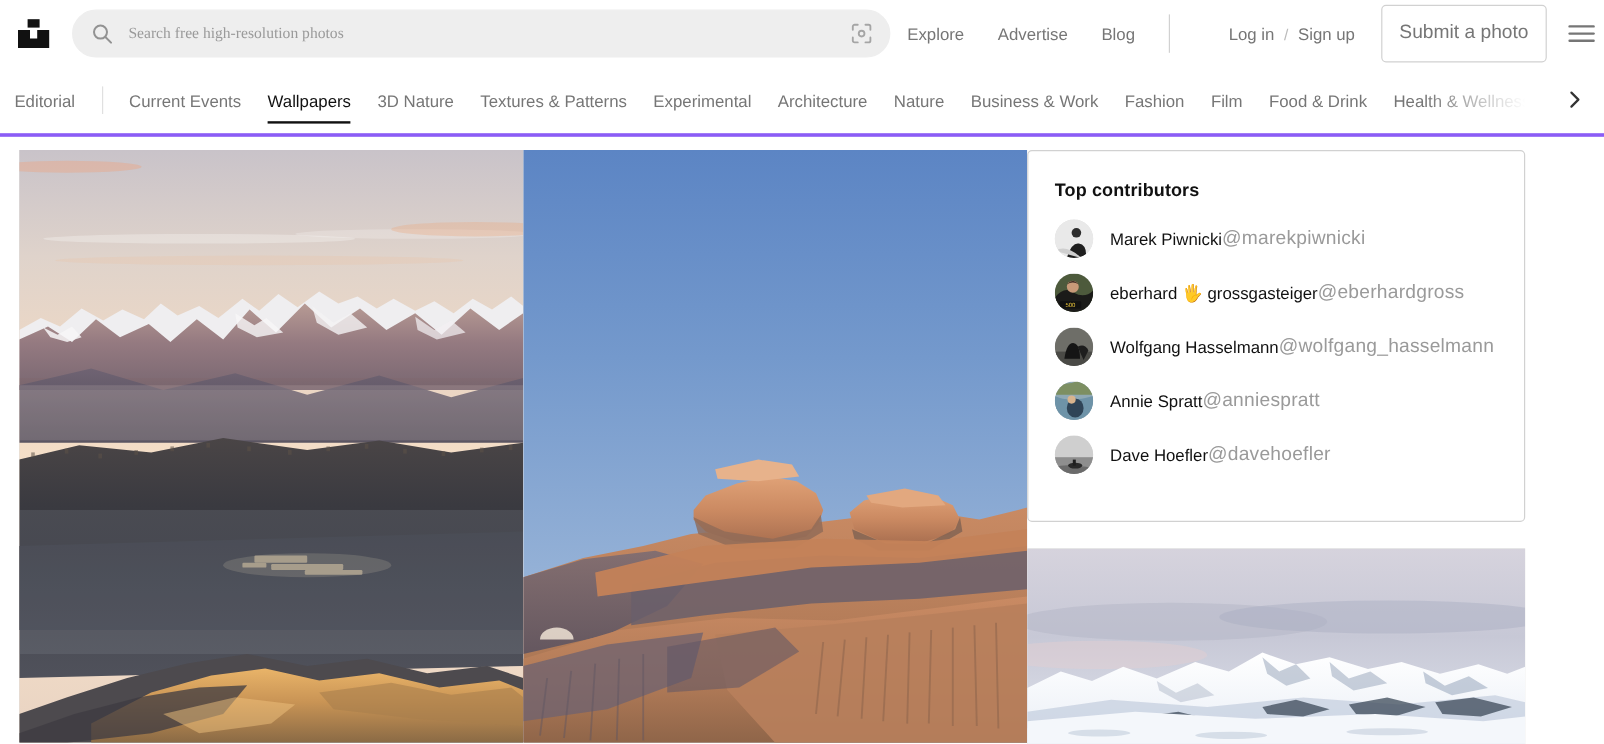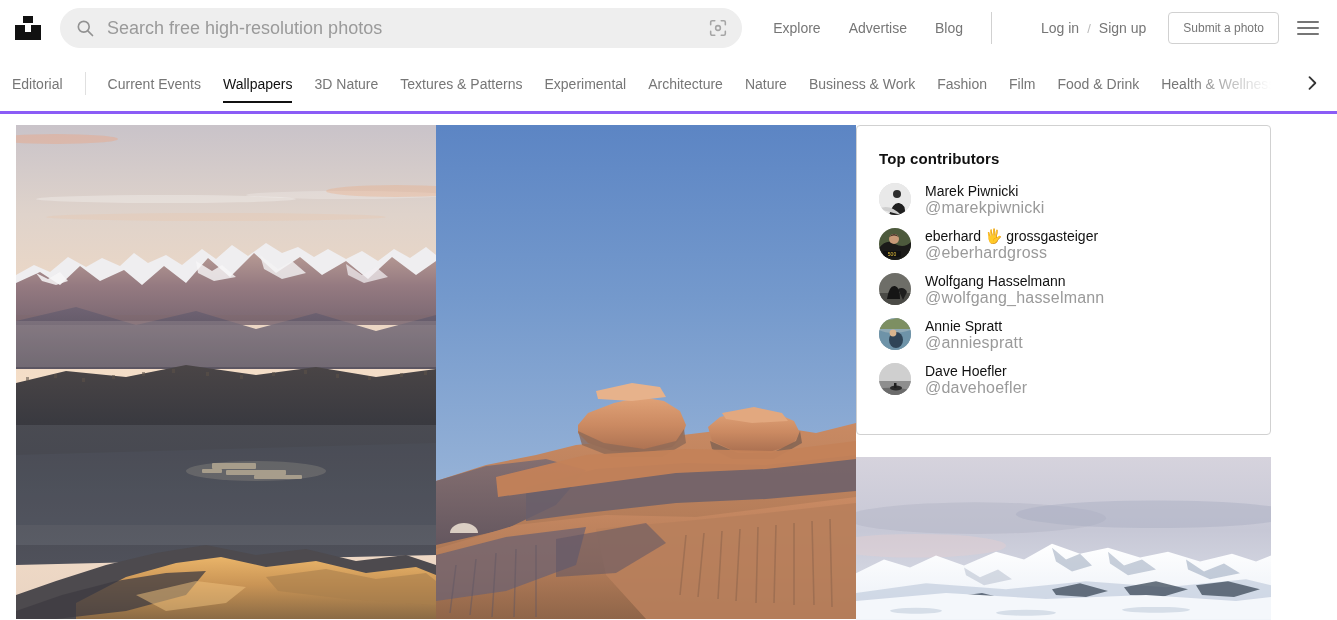--- a/index.html
+++ b/index.html
@@ -44,22 +44,22 @@
     align-items: center;
     padding: 0 12px 0 14px;
     cursor: text;
   }
   .search-icon { flex: 0 0 20px; height: 20px; margin-right: 12px; opacity: .62; }
   .search-input {
     flex: 1 1 auto;
     border: none;
     outline: none;
     background: transparent;
-    font-family: Liberation Sans, sans-serif;
-    font-size: 18px;
+    font-family: Liberation Serif, serif;
+    font-size: 13px;
     color: #404040;
   }
   .search-input::placeholder { color: #9a9a9a; }
   .visual-search {
     flex: 0 0 22px; height: 22px; margin-left: 8px;
     opacity: .55; cursor: pointer;
   }
 
   
   .header-right {
@@ -79,27 +79,27 @@
     cursor: pointer;
   }
   .hdivider {
     width: 1px; height: 32px; background: #d1d1d1; margin: 0 14px;
   }
   .auth-group { display: flex; align-items: center; margin-left: 27px; }
   .auth-group .hlink { padding: 0 8px; }
   .slash { font-size: 13px; color: #bbb; }
   .submit-btn {
     margin-left: 14px;
-    height: 32px;
+    height: 48px;
     padding: 0 14px;
     border: 1px solid #d1d1d1;
     border-radius: 4px;
     background: #fff;
     color: #767676;
-    font-size: 12px;
+    font-size: 16px;
     font-family: "Liberation Sans", sans-serif;
     cursor: pointer;
     white-space: nowrap;
   }
   .hamburger {
     margin-left: 18px;
     width: 22px; height: 22px;
     display: flex; flex-direction: column; justify-content: center; gap: 4px;
     cursor: pointer;
   }
@@ -208,21 +208,21 @@
   .contrib-row:last-child { margin-bottom: 0; }
   .avatar {
     width: 32px; height: 32px;
     border-radius: 50%;
     overflow: hidden;
     flex: 0 0 32px;
     margin-right: 14px;
     background: #e0e0e0;
   }
   .avatar svg { display: block; width: 100%; height: 100%; }
-  .contrib-meta { display: flex; flex-direction: column; justify-content: center; min-width: 0; }
+  .contrib-meta { display: flex; flex-direction: row; justify-content: center; min-width: 0; }
   .contrib-name {
     font-size: 14px;
     color: #111;
     line-height: 17px;
     white-space: nowrap;
   }
   .contrib-handle {
     font-size: 16px;
     color: #9a9a9a;
     line-height: 15px;

